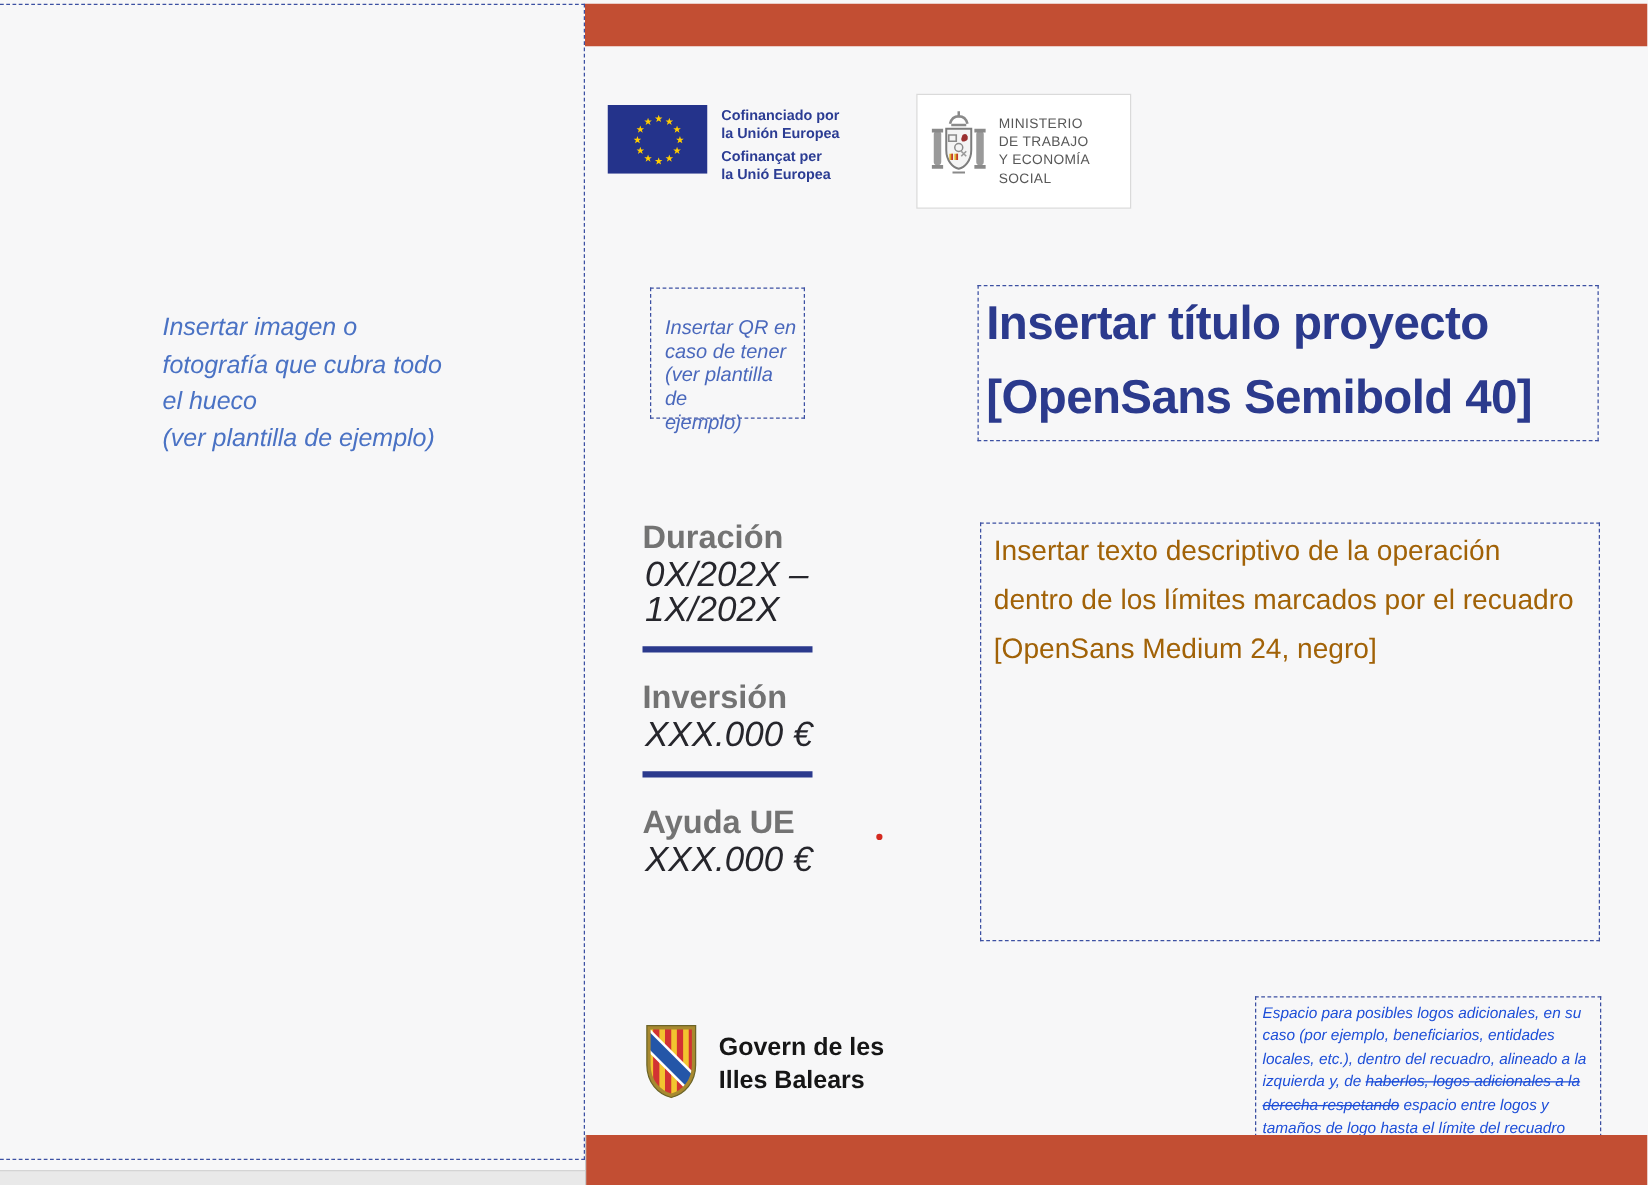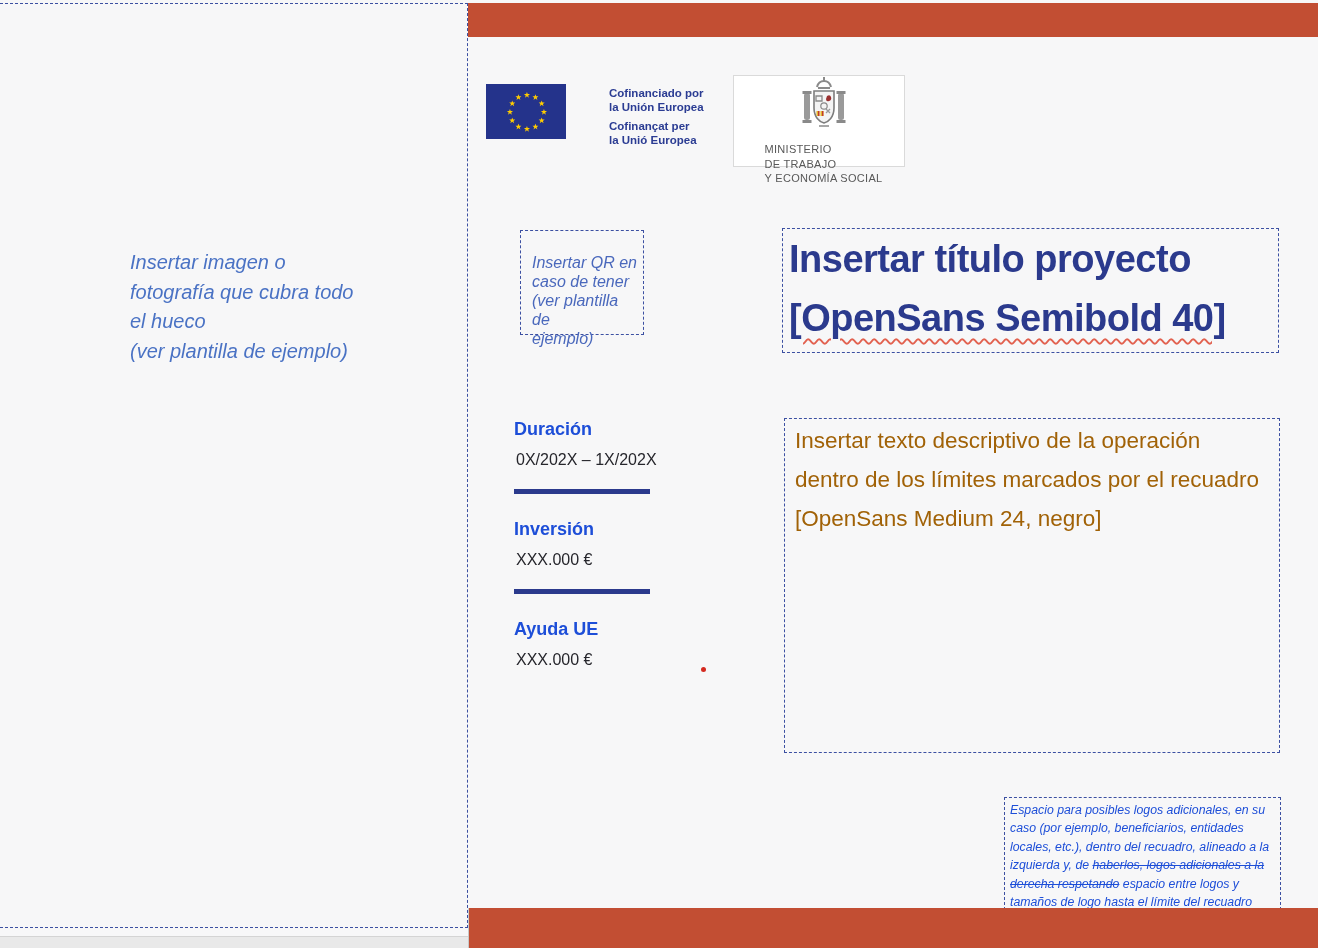--- a/index.html
+++ b/index.html
@@ -18,60 +18,60 @@
   .bar.bottom { top:908px; height:40px; border-left:1px solid #c9c9c9; }
 
   .pasteboard-strip { position:absolute; left:0; top:936px; width:468px; height:12px;
                       background:#e9e9e9; border-top:1px solid #d4d4d4; }
 
   
   .left-placeholder { position:absolute; left:130px; top:248px; width:300px;
                       font-style:italic; font-size:20px; line-height:29.5px; color:#4a72c4; }
 
   
-  .eu-logo { position:absolute; left:486px; top:84px; display:flex; align-items:flex-start;gap:32px; }
+  .eu-logo { position:absolute; left:486px; top:84px; display:flex; align-items:flex-start; }
   .eu-flag { width:80px; height:55px; display:block; }
   .eu-text { margin-left:11px; padding-top:3px; font-size:11.5px; line-height:13.5px;
              font-weight:bold; color:#2b3c93; }
   .eu-text .grp + .grp { margin-top:6px; }
 
   .ministry { position:absolute; left:733px; top:75px; width:172px; height:92px;
-              background:#ffffff; border:1px solid #dadada; display:flex; align-items:center;flex-direction:column; }
+              background:#ffffff; border:1px solid #dadada; display:flex; align-items:center; }
   .ministry svg { margin-left:10px; flex:0 0 auto; }
   .ministry-text { margin-left:9px; font-size:11px; line-height:14.5px; color:#585858; letter-spacing:.3px; }
 
   .fondos { position:absolute; left:966px; top:76px; display:flex; align-items:flex-start; }
   .fondos-divider { width:2px; height:52px; background:#2b2d4e; margin-top:16px; }
   .fondos-icon { margin-left:17px; display:block; }
   .fondos-text { margin-left:10px; margin-top:11px; font-size:23px; line-height:29px;
                  font-weight:bold; color:#2b2d4e; letter-spacing:-0.3px; }
 
   
   .dashedbox { border:1px dashed #3c50a2; position:absolute; }
 
   .qr-box { left:520px; top:230px; width:124px; height:105px; padding:22px 6px 6px 11px;
             font-style:italic; font-size:16px; line-height:19px; color:#4a68bc; }
 
   .title-box { left:782px; top:228px; width:497px; height:125px; padding:1px 6px; }
   .title-line { font-size:38px; line-height:59px; font-weight:600; color:#2b3a8d; letter-spacing:-0.5px; }
-  .title-line.squiggle { text-decoration:underline; text-decoration-style:wavy;
+  .title-line.squiggle { text-decoration-style:wavy;
                          text-decoration-color:#e2614f; text-decoration-thickness:2px;
                          text-underline-offset:7px; }
 
   .desc-box { left:784px; top:418px; width:496px; height:335px; padding:2px 10px;
               font-size:22.5px; line-height:39px; color:#a16207; }
 
   .note-box { left:1004px; top:797px; width:277px; height:113px; padding:3px 5px;
               font-style:italic; font-size:12.3px; line-height:18.4px; color:#1d4ed8; overflow:hidden; }
   .note-box .struck { text-decoration:line-through; text-decoration-thickness:1px; }
 
   
   .stats { position:absolute; left:514px; top:414px; width:150px; }
-  .stat-label { font-size:18px; font-weight:bold; color:#1d4ed8; line-height:30px; }
-  .stat-value { font-size:16px; color:#26262c; line-height:28px; margin-top:2px; padding-left:2px; }
+  .stat-label { font-size:26px; font-weight:bold; color:#737373; line-height:30px; }
+  .stat-value { font-size:28px; color:#26262c; line-height:28px; margin-top:2px; padding-left:2px;font-style:italic; }
   .stat-rule { width:136px; height:5px; background:#2b3a8d; margin:15px 0 20px 0; }
 
   
   .govern { position:absolute; left:514px; top:818px; display:flex; align-items:flex-start; }
   .govern svg { display:block; }
   .govern-text { margin-left:15px; margin-top:7px; font-size:20px; line-height:26px;
                  font-weight:800; color:#161616; }
 
   .red-dot { position:absolute; left:701px; top:667px; width:5px; height:5px;
              border-radius:50%; background:#d42a20; }
@@ -174,19 +174,40 @@
     <div class="stat-rule"></div>
     <div>
       <div class="stat-label">Ayuda UE</div>
       <div class="stat-value">XXX.000 €</div>
     </div>
   </div>
 
   <div class="dashedbox desc-box preline">Insertar texto descriptivo de la operación dentro de los límites marcados por el recuadro
 [OpenSans Medium 24, negro]</div>
 
+  <div class="govern">
+    <svg width="46" height="64" viewBox="0 0 46 64">
+      <defs>
+        <clipPath id="gshield">
+          <path d="M5,4 h36 v30 c0,13 -8.5,22 -18,24.5 C13.5,56 5,47 5,34 z"></path>
+        </clipPath>
+      </defs>
+      <g clip-path="url(#gshield)">
+        <rect x="0" y="0" width="46" height="64" fill="#f2c52f"></rect>
+        <rect x="8.5" y="0" width="5" height="64" fill="#d23333"></rect>
+        <rect x="18" y="0" width="5" height="64" fill="#d23333"></rect>
+        <rect x="27.5" y="0" width="5" height="64" fill="#d23333"></rect>
+        <rect x="37" y="0" width="5" height="64" fill="#d23333"></rect>
+        <rect x="-14" y="26" width="75" height="12" fill="#2456a8" stroke="#ffffff" stroke-width="2" transform="rotate(45 23 32)"></rect>
+      </g>
+      <path d="M5,4 h36 v30 c0,13 -8.5,22 -18,24.5 C13.5,56 5,47 5,34 z" fill="none" stroke="#a8892f" stroke-width="3"></path>
+      <path d="M3.5,2.5 h39 v31.5 c0,14 -9,23.5 -19.5,26 C12.5,57.5 3.5,48 3.5,34 z" fill="none" stroke="#6b6428" stroke-width="1"></path>
+    </svg>
+    <div class="govern-text preline">Govern de les
+Illes Balears</div>
+  </div>
 
   <div class="dashedbox note-box">
     <span>Espacio para posibles logos adicionales, en su caso (por ejemplo, beneficiarios, entidades locales, etc.), dentro del recuadro, alineado a la izquierda y, de </span><span class="struck">haberlos, logos adicionales a la derecha respetando</span><span> espacio entre logos y tamaños de logo hasta el límite del recuadro</span>
   </div>
 
   <div class="red-dot"></div>
 </div>
 
 </body></html>

